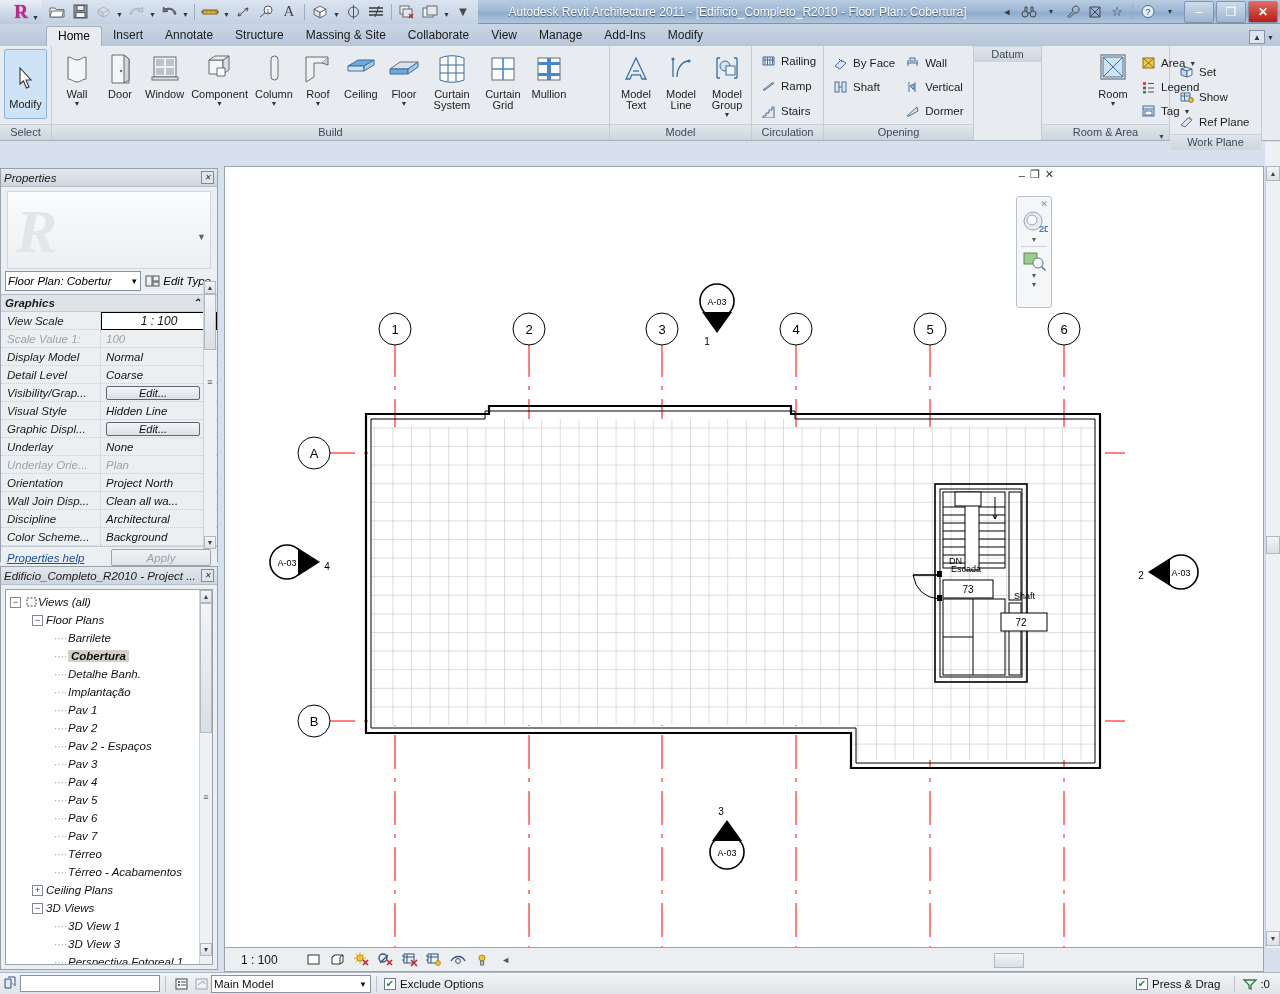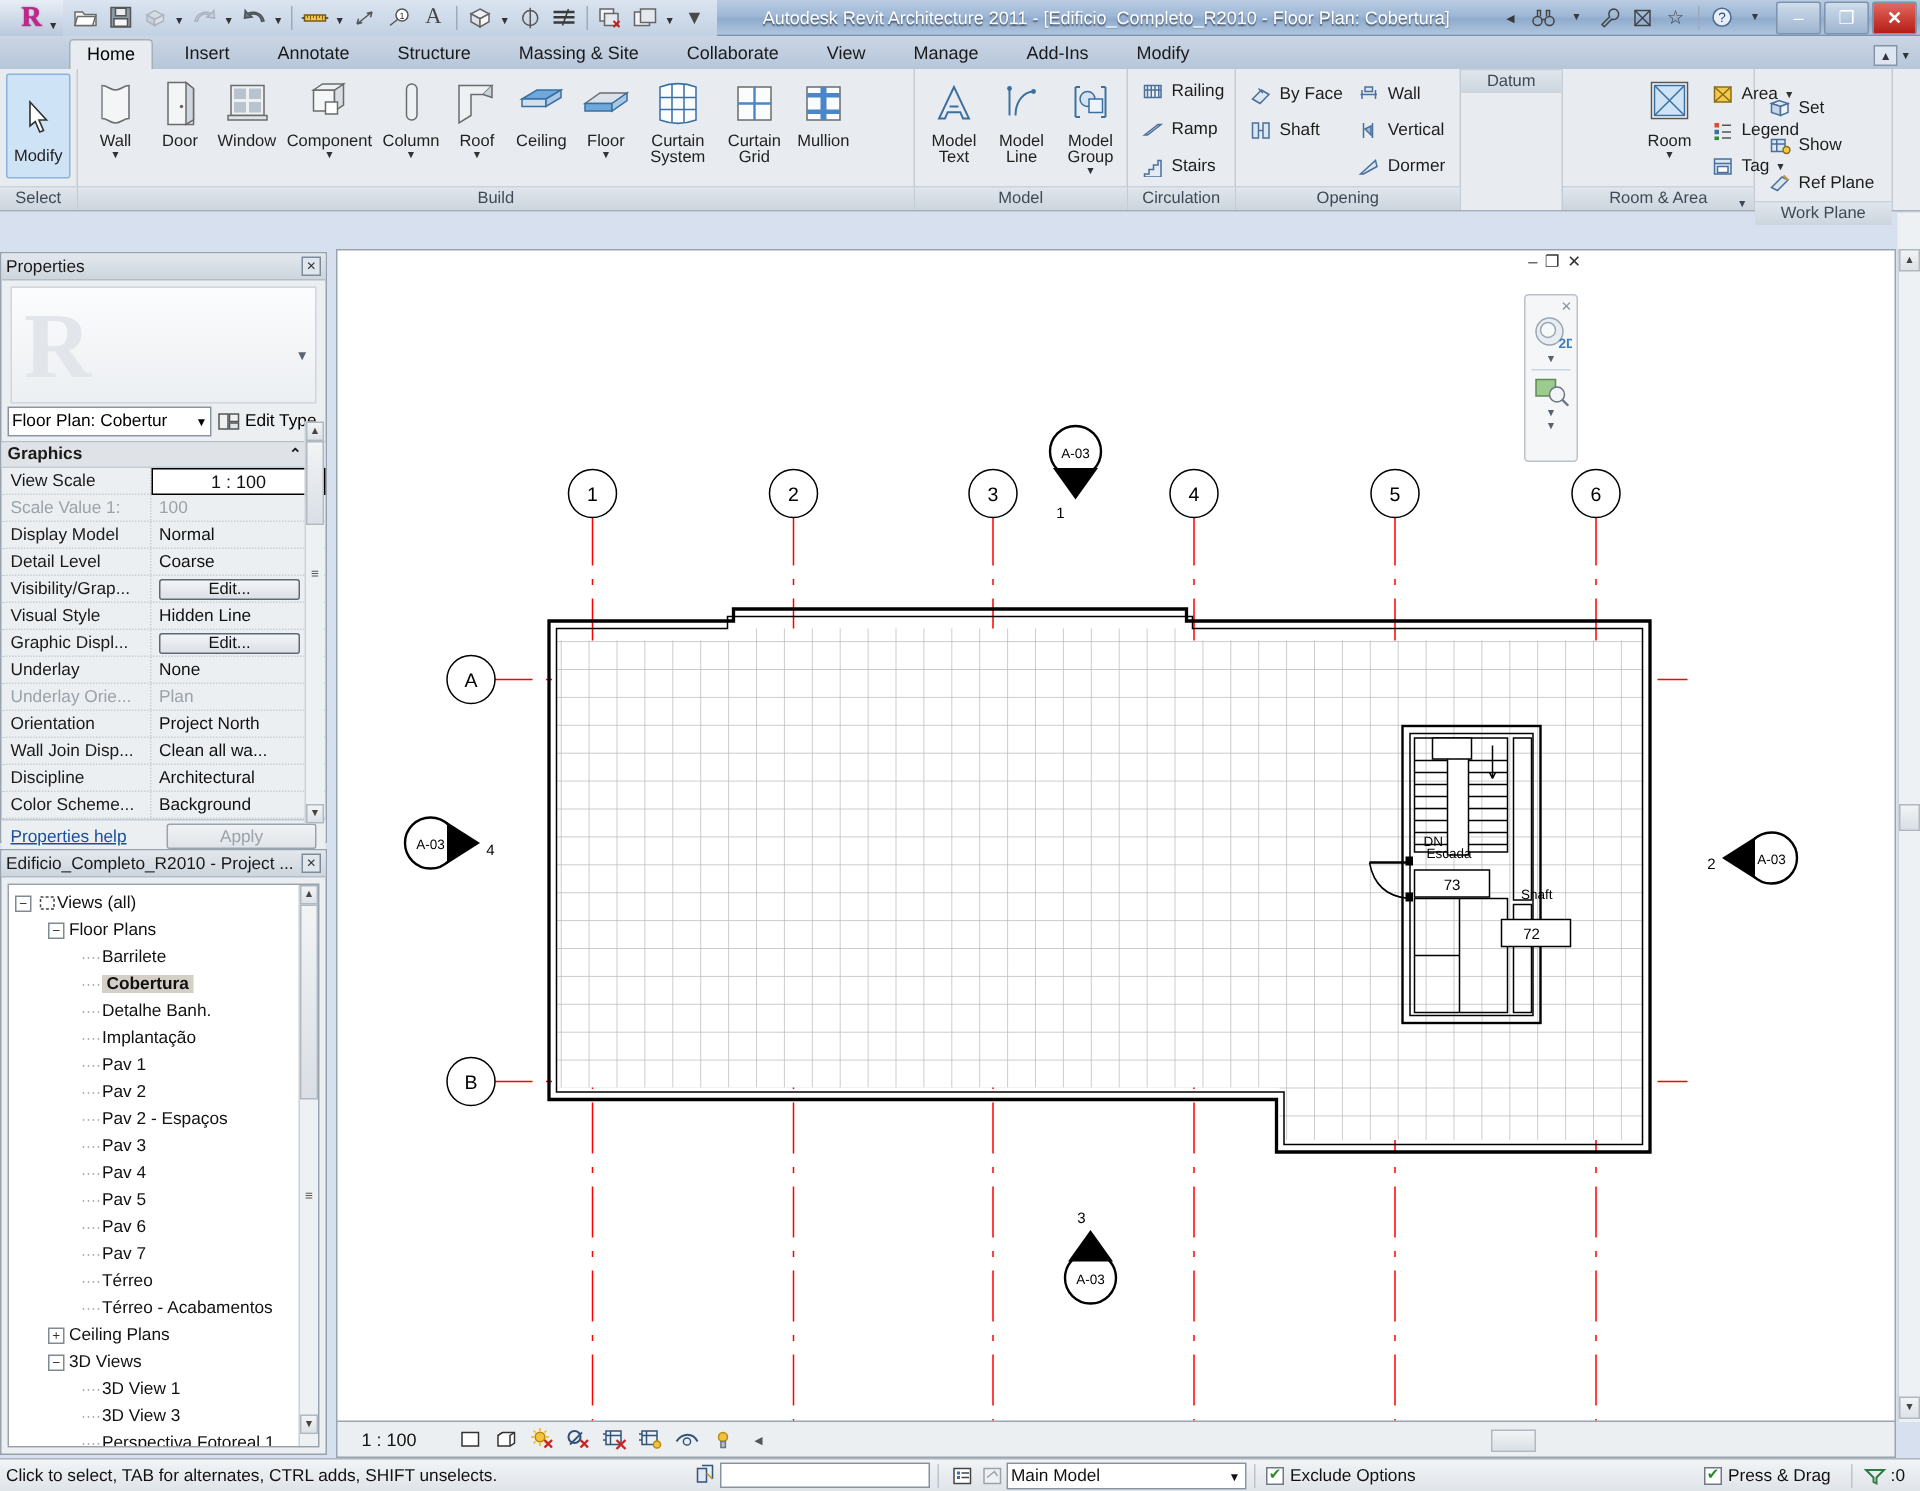--- a/index.html
+++ b/index.html
@@ -52,21 +52,21 @@
   #wctl { display:flex; height:24px; }
   #wctl div { width:30px; height:22px; margin-top:1px; display:flex; align-items:center; justify-content:center;
               font-size:12px; color:#fff; border:1px solid #7e93ae; border-radius:2px; margin-right:2px; cursor:pointer;}
   #wmin,#wmax { background: linear-gradient(to bottom,#cfdcea,#9db5d0); color:#22303f; }
   #wclose { background: linear-gradient(to bottom,#e2695f,#b51d16); color:#fff; font-weight:bold; }
 
   
   #ribbon { position:absolute; left:0; top:24px; width:1280px; height:117px;
             background:#e8ecf0; border-bottom:1px solid #a5b0bb; }
   #tabrow { height:22px; display:flex; align-items:flex-end; padding-left:46px;
-            background: linear-gradient(to bottom,#cbd6e4,#b6c6da); position:relative;gap:10px;}
+            background: linear-gradient(to bottom,#cbd6e4,#b6c6da); position:relative;}
   .tab { padding:2px 11px 3px; font-size:12px; color:#1a1a1a; cursor:pointer; height:20px;
          line-height:15px; white-space:nowrap;}
   .tab.active { background:#e8ecf0; border:1px solid #a5b0bb; border-bottom:none;
                 border-radius:3px 3px 0 0; color:#000; }
   #tabrow .tabright { position:absolute; right:6px; bottom:2px; display:flex; align-items:center; gap:2px;}
   .tabright .minbox{ width:16px;height:14px;border:1px solid #8494a6;background:#dde6f0;
                      display:flex;align-items:center;justify-content:center;font-size:8px;color:#334;}
   .tabright .cr{font-size:7px;color:#333;}
 
   #panelrow { height:94px; display:flex; background:#e8ecf0; }
@@ -88,21 +88,21 @@
   .smbtn { height:24px; display:flex; align-items:center; gap:4px; padding:0 5px 0 3px;
            font-size:11.5px; color:#1d1d1d; cursor:pointer; white-space:nowrap;}
   .smbtn.dim { color:#9aa2aa; }
   .smbtn .ic { width:18px; height:18px; display:flex; align-items:center; justify-content:center; }
   .smbtn .ar { font-size:7px; color:#333; }
 
   
   svg { display:block; }
 
   
-  #leftdock { position:absolute; left:0; top:142px; width:220px; height:830px; }
+  #leftdock { position:absolute; left:0; top:142px; width:220px; height:830px;font-style:italic; }
 
   .dockpanel { background:#eceff2; border:1px solid #97a2ad; }
   .docktitle { height:18px; background:linear-gradient(to bottom,#e3e8ed,#cdd5dd);
                display:flex; align-items:center; padding:0 3px; font-size:11.5px; color:#1a1a1a;
                border-bottom:1px solid #b4bec8; }
   .docktitle .t { flex:1; overflow:hidden; white-space:nowrap; }
   .dockclose { width:13px;height:13px;border:1px solid #7e8b98;background:#dfe6ee;
                display:flex;align-items:center;justify-content:center;font-size:8px;color:#333;cursor:pointer;}
 
   #propspanel { position:absolute; left:0; top:26px; width:218px; height:394px; }
@@ -1163,21 +1163,20 @@
   </span>
   <span class="vic" style="font-size:9px;color:#555;">◄</span>
   <div class="hbar" style="display:flex;align-items:center;">
     <div style="flex:1;"></div>
     <div style="width:30px;height:15px;background:linear-gradient(to bottom,#f2f4f6,#d9dfe5);border:1px solid #b0b8c0;"></div>
     <div style="flex:1;"></div>
   </div>
 </div>
 
 <div id="statusbar">
-  <span id="statusmsg">Click to select, TAB for alternates, CTRL adds, SHIFT unselects.</span>
   <span class="sbicon">
     <svg width="16" height="15" viewBox="0 0 16 15">
         <path d="M3 3h6v9H3z" fill="#dfe8f2" stroke="#33527a"></path>
         <path d="M6 1h7v9" fill="none" stroke="#33527a"></path>
         <path d="M9 6l4 4" stroke="#c09020"></path>
       </svg>
   </span>
   <span id="sb-combo"></span>
   <span class="sbsep"></span>
   <span class="sbicon">

